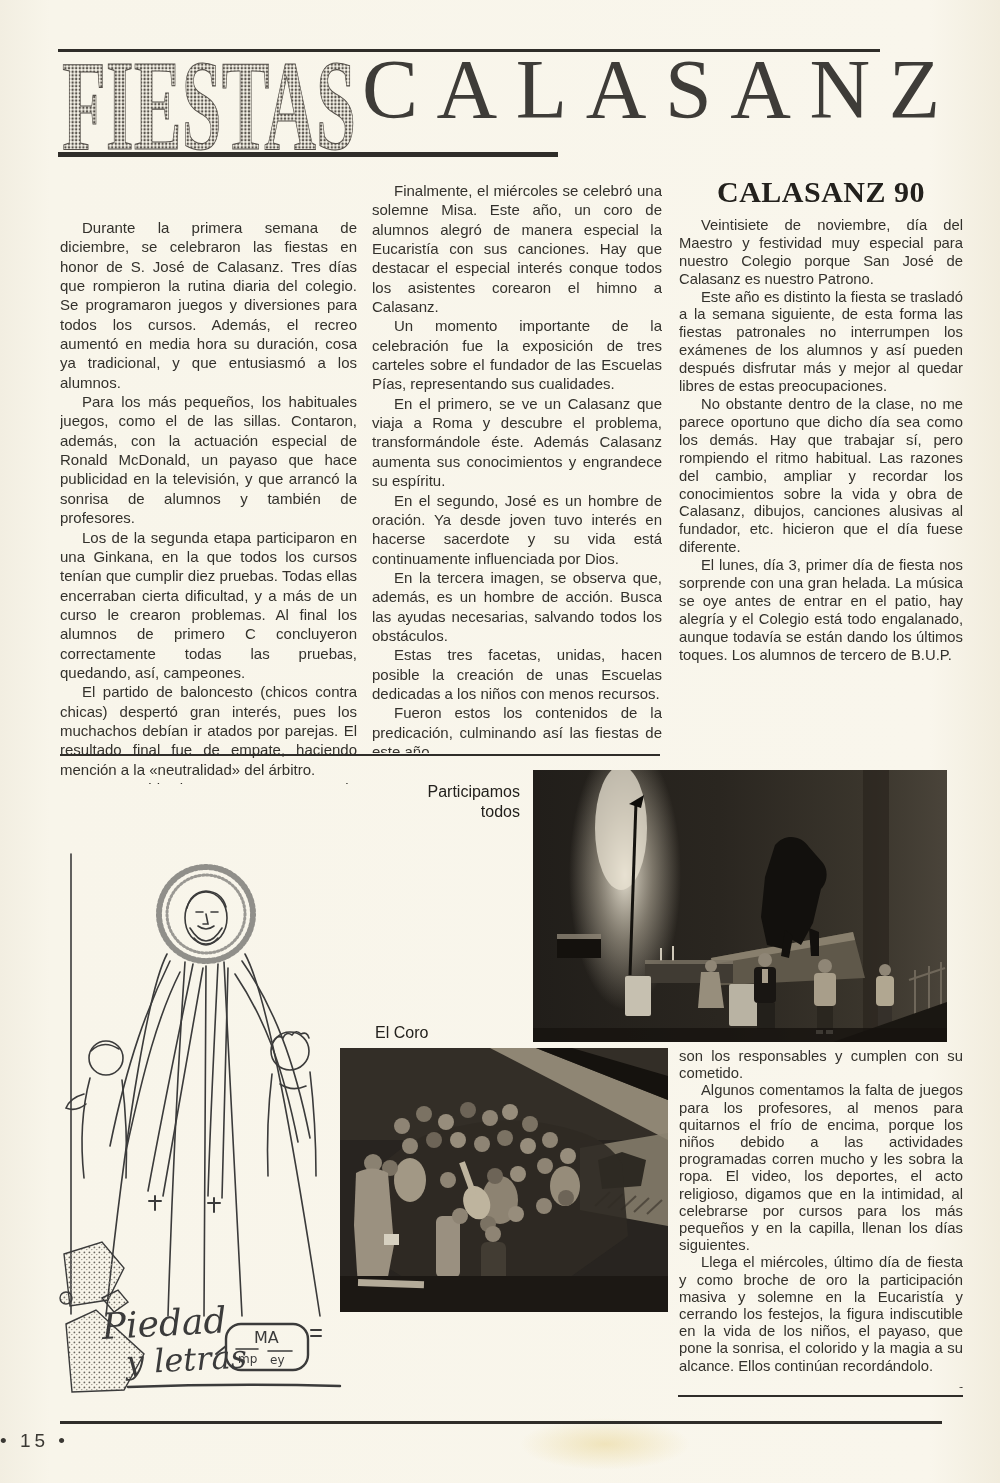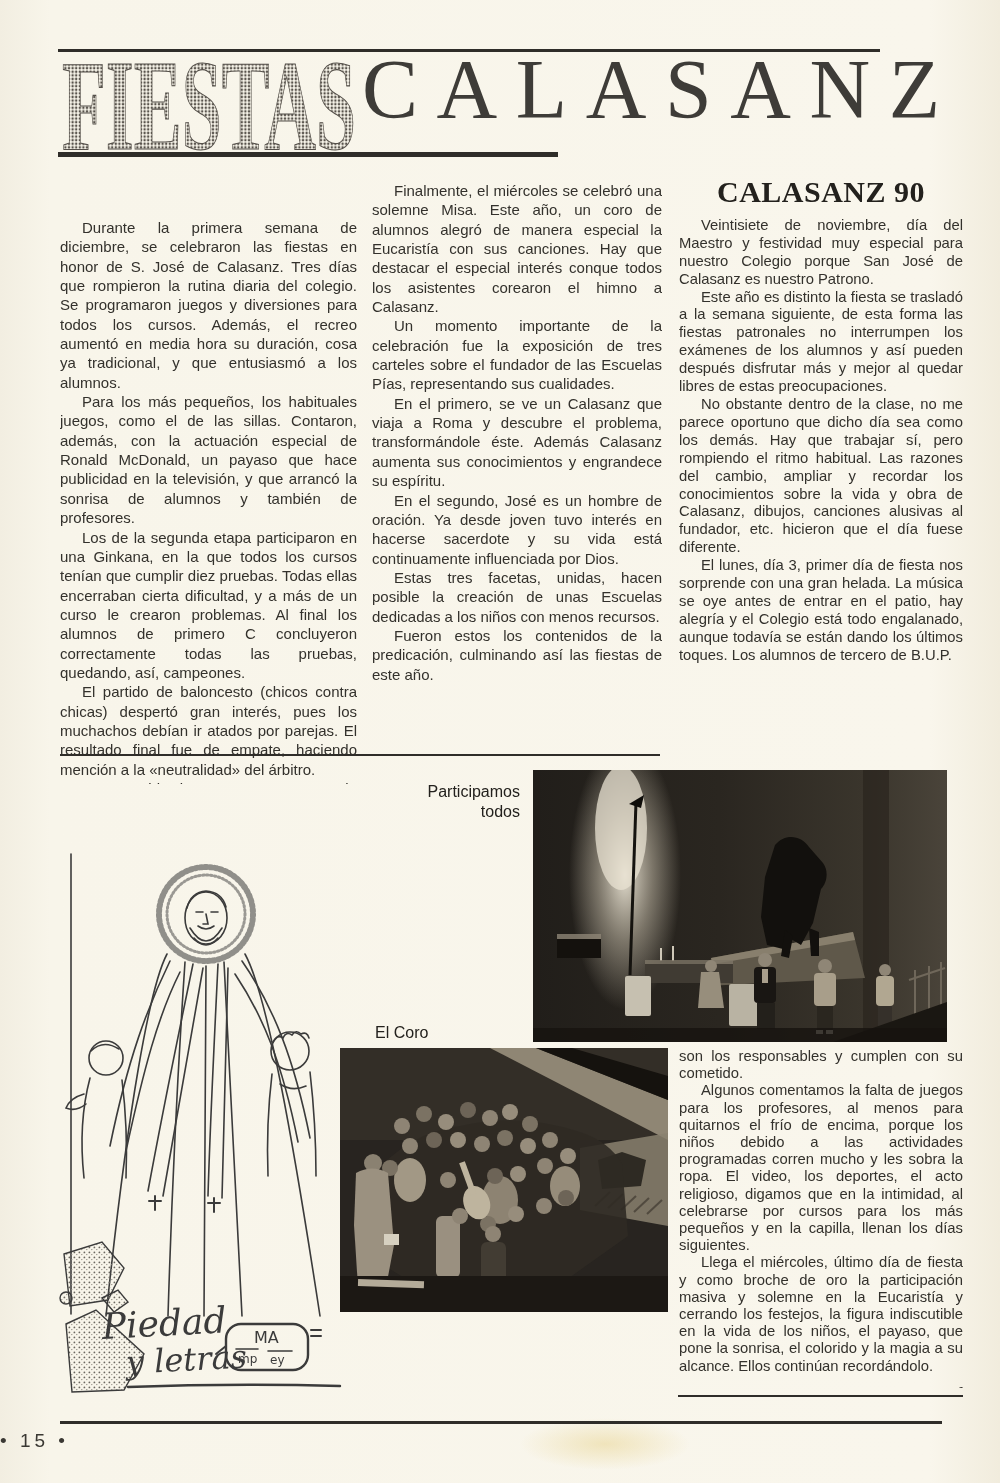--- a/index.html
+++ b/index.html
@@ -59,20 +59,21 @@
     <p>Los de la segunda etapa participaron en una Ginkana, en la que todos los cursos tenían que cumplir diez pruebas. Todas ellas encerraban cierta dificultad, y a más de un curso le crearon problemas. Al final los alumnos de primero C concluyeron correctamente todas las pruebas, quedando, así, campeones.</p>
     <p>El partido de baloncesto (chicos contra chicas) despertó gran interés, pues los muchachos debían ir atados por parejas. El resultado final fue de empate, haciendo mención a la «neutralidad» del árbitro.</p>
     <p>Otro partido importante, esta vez de futbito, fue el de profesores-alumnos, en el que la victoria correspondió al equipo de estudiantes.</p>
   </div>
 
   <div class="col" style="left:372px;top:181px;width:290px;height:572px;">
     <p>Finalmente, el miércoles se celebró una solemne Misa. Este año, un coro de alumnos alegró de manera especial la Eucaristía con sus canciones. Hay que destacar el especial interés conque todos los asistentes corearon el himno a Calasanz.</p>
     <p>Un momento importante de la celebración fue la exposición de tres carteles sobre el fundador de las Escuelas Pías, representando sus cualidades.</p>
     <p>En el primero, se ve un Calasanz que viaja a Roma y descubre el problema, transformándole éste. Además Calasanz aumenta sus conocimientos y engrandece su espíritu.</p>
     <p>En el segundo, José es un hombre de oración. Ya desde joven tuvo interés en hacerse sacerdote y su vida está continuamente influenciada por Dios.</p>
+    <p>En la tercera imagen, se observa que, además, es un hombre de acción. Busca las ayudas necesarias, salvando todos los obstáculos.</p>
     <p>Estas tres facetas, unidas, hacen posible la creación de unas Escuelas dedicadas a los niños con menos recursos.</p>
     <p>Fueron estos los contenidos de la predicación, culminando así las fiestas de este año.</p>
 
   </div>
 
   <div class="rule" style="left:60px;top:754px;width:600px;height:2px;"></div>
 
   <div class="col col-narrow" style="left:679px;top:183px;width:284px;height:592px;">
     <p class="headline">CALASANZ 90</p>
     <p>Veintisiete de noviembre, día del Maestro y festividad muy especial para nuestro Colegio porque San José de Calasanz es nuestro Patrono.</p>

